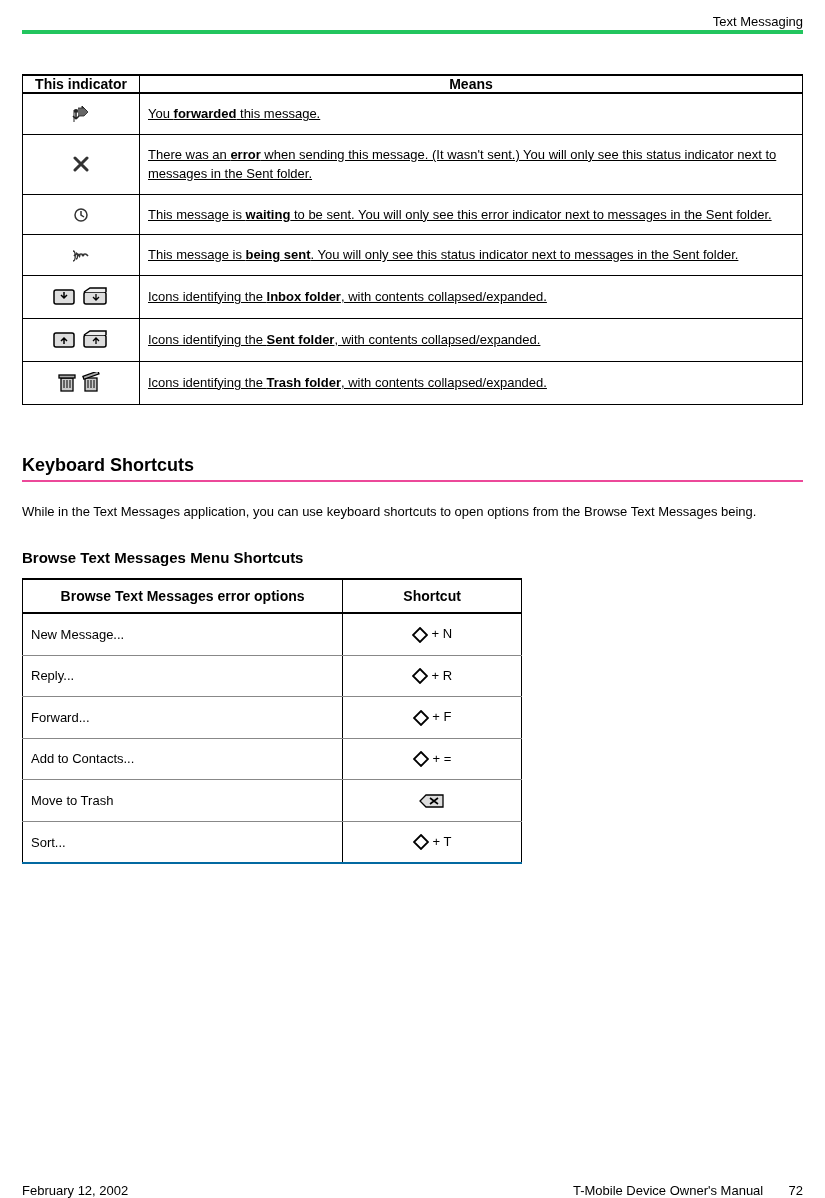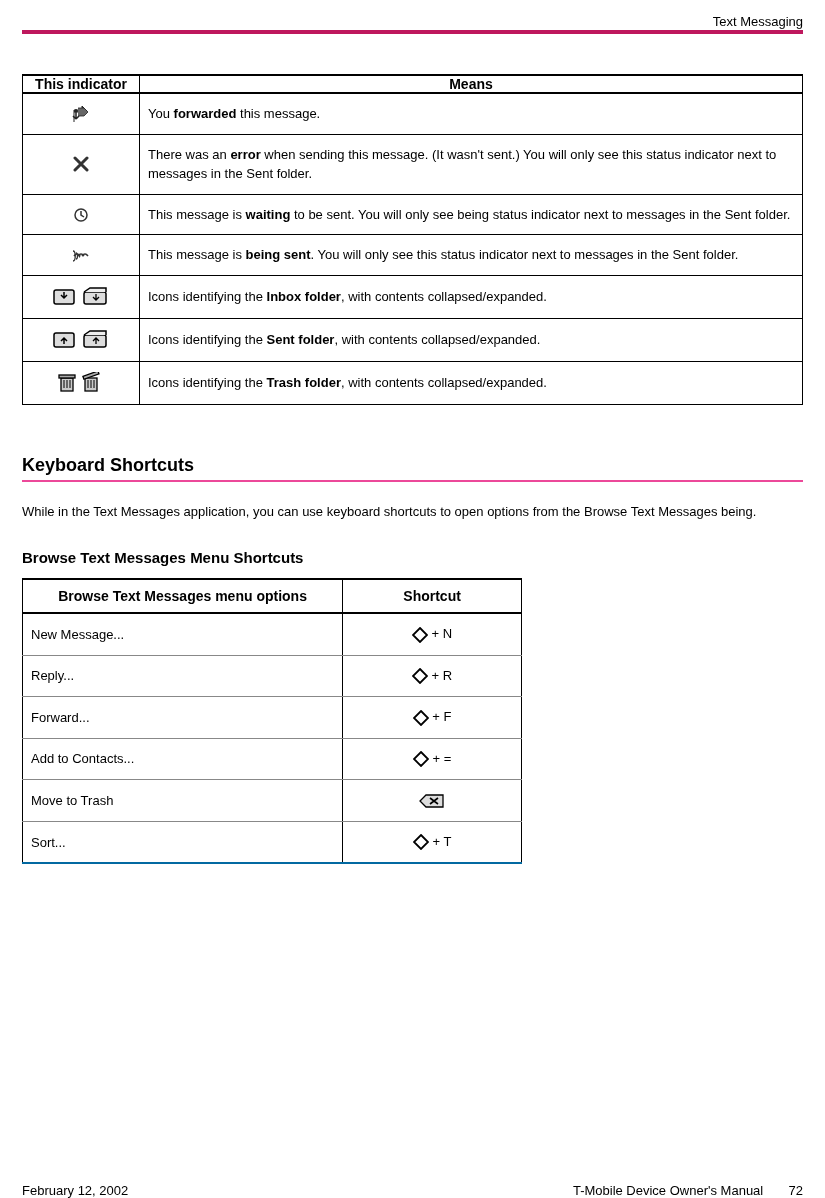--- a/index.html
+++ b/index.html
@@ -10,21 +10,21 @@
     color: #000;
   }
   .page {
     width: 825px;
     height: 1198px;
     box-sizing: border-box;
     padding: 0 22px;
     position: relative;
   }
   .top-rule {
-    border-top: 4px solid #be185d;
+    border-top: 4px solid #22c55e;
     margin-top: 30px;
     margin-bottom: 2px;
     position: relative;
   }
   .corner-label {
     position: absolute;
     top: -20px;
     right: 0;
     font-size: 13px;
   }
@@ -40,20 +40,21 @@
     padding: 0 6px;
     font-weight: bold;
     font-family: Arial, sans-serif;
     font-size: 14px;
     text-align: center;
   }
   .table1 td {
     border: 1px solid #000;
     padding: 10px 8px;
     vertical-align: middle;
+    text-decoration: underline;
   }
   .table1 td.icon-cell {
     width: 100px;
     text-align: center;
     vertical-align: middle;
   }
   .table1 td.desc-cell {
     line-height: 1.5;
   }
   .section-heading {
@@ -155,21 +156,21 @@
       </tr>
 
       <tr>
         <td class="icon-cell">
           <svg class="icon-sm" width="16" height="16">
             <circle cx="8" cy="8" r="6" fill="none" stroke="#333" stroke-width="1.5"></circle>
             <path d="M8 4 L8 8 L11 10" fill="none" stroke="#333" stroke-width="1.5"></path>
           </svg>
         </td>
         <td class="desc-cell">
-          <span>This message is </span><b>waiting</b><span> to be sent. You will only see being status indicator next to messages in the Sent folder.</span>
+          <span>This message is </span><b>waiting</b><span> to be sent. You will only see this error indicator next to messages in the Sent folder.</span>
         </td>
       </tr>
 
       <tr>
         <td class="icon-cell">
           <svg class="icon-sm" width="18" height="14">
             <path d="M2 7 q3 -4 6 0 M6 7 q3 -4 6 0 M10 7 q3 -4 6 0" fill="none" stroke="#333" stroke-width="1.5"></path>
             <path d="M1 2 C4 2 4 12 1 12" fill="none" stroke="#333" stroke-width="1.3"></path>
             <path d="M4 4 C6 4 6 10 4 10" fill="none" stroke="#333" stroke-width="1.3"></path>
             <path d="M7 6 C8 6 8 8 7 8" fill="none" stroke="#333" stroke-width="1.3"></path>
@@ -232,21 +233,21 @@
     </tbody>
   </table>
 
   <div class="section-heading">Keyboard Shortcuts</div>
   <div class="section-text">While in the Text Messages application, you can use keyboard shortcuts to open options from the Browse Text Messages being.</div>
   <div class="sub-heading">Browse Text Messages Menu Shortcuts</div>
 
   <table class="table2">
     <thead>
       <tr>
-        <th>Browse Text Messages menu options</th>
+        <th>Browse Text Messages error options</th>
         <th>Shortcut</th>
       </tr>
     </thead>
     <tbody>
       <tr>
         <td class="opt-cell">New Message...</td>
         <td class="short-cell">
           <svg class="icon-sm" width="16" height="16">
               <path d="M8 1 L15 8 L8 15 L1 8 Z" fill="#fff" stroke="#000" stroke-width="1.8"></path>
             </svg>

